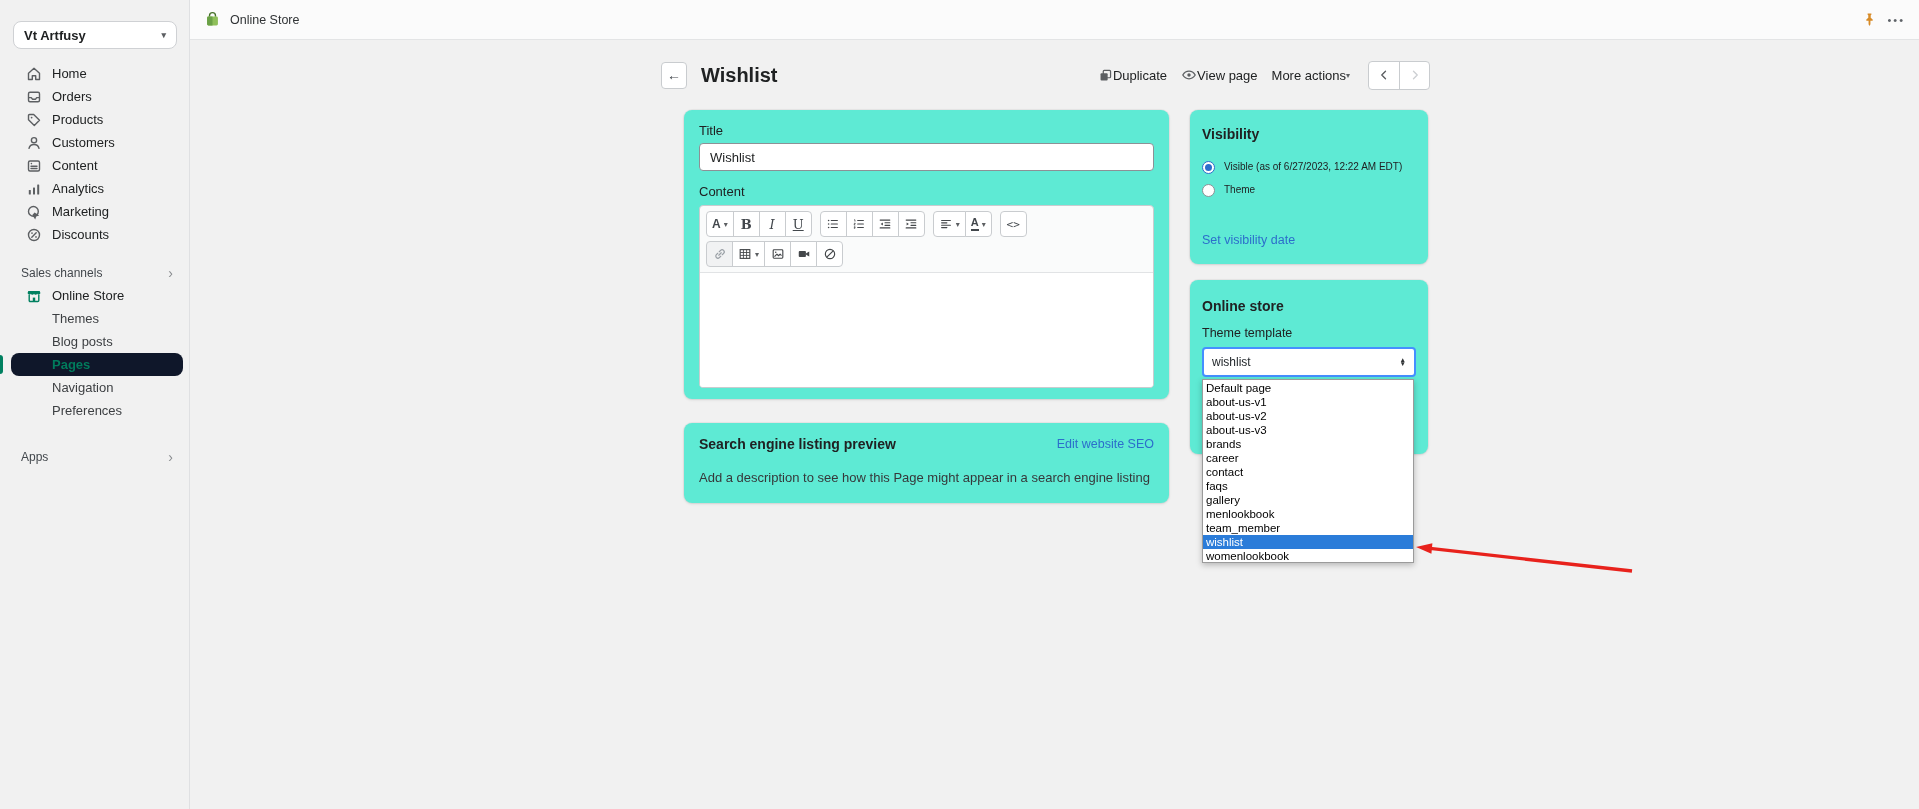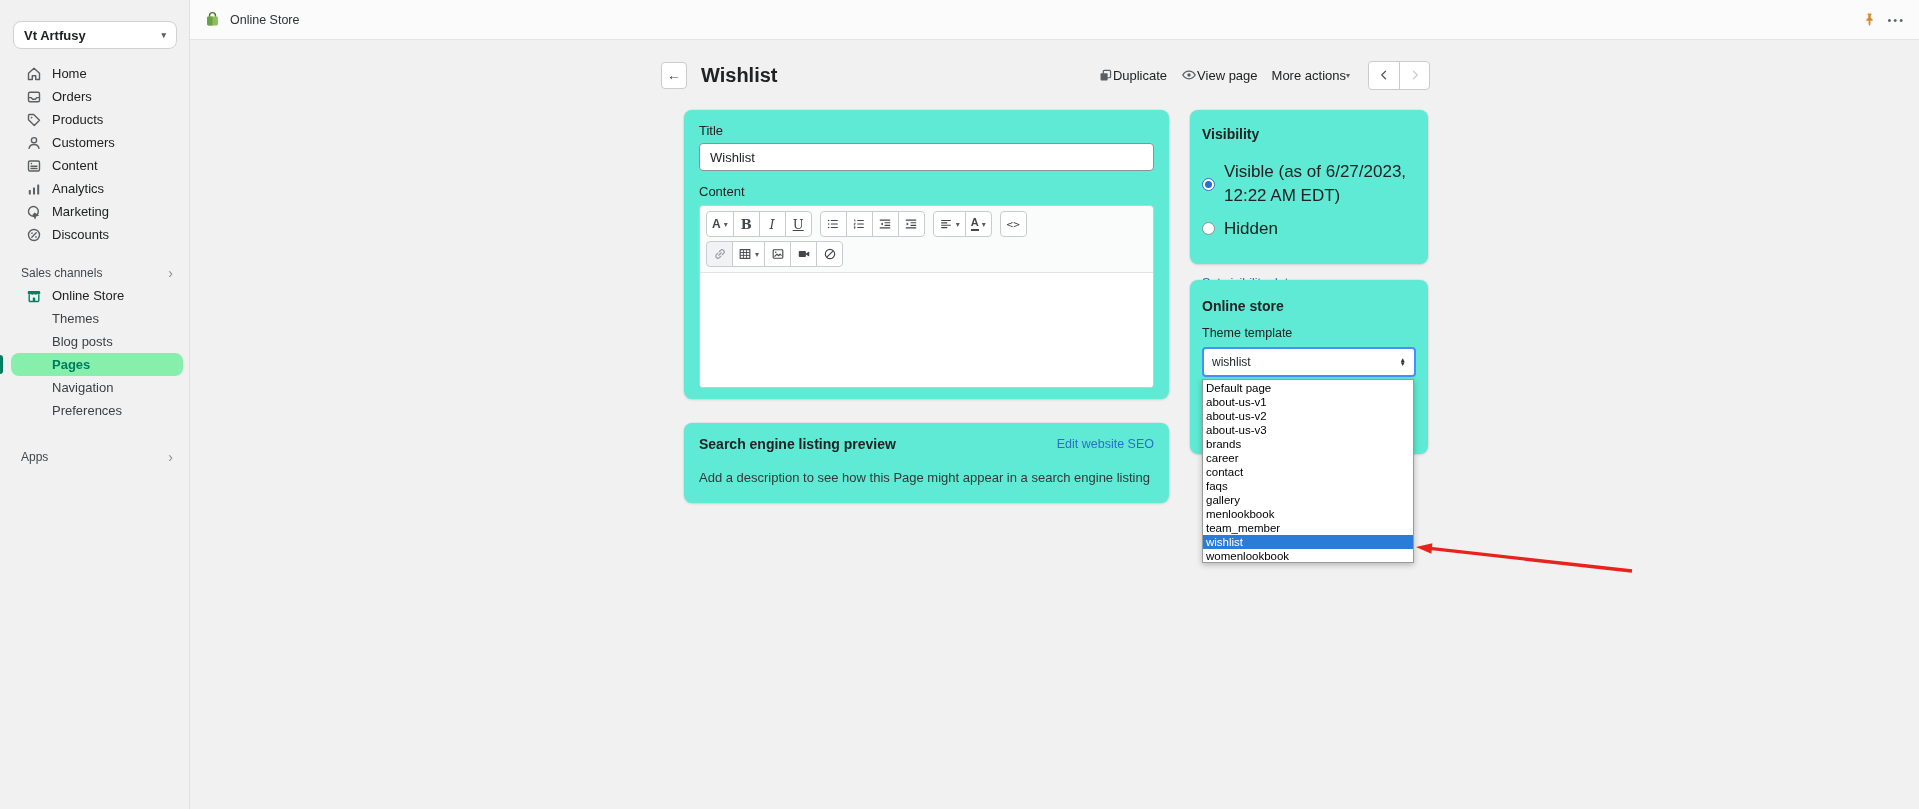--- a/index.html
+++ b/index.html
@@ -11,21 +11,21 @@
   .store-selector { position:absolute; left:13px; top:21px; width:164px; height:28px; background:#fff; border:1px solid #cfd1d4; border-radius:8px; display:flex; align-items:center; padding:0 10px; font-size:13px; font-weight:600; cursor:pointer; }
   .store-selector .caret { margin-left:auto; color:#5c5f62; font-size:9px; }
   .nav { position:absolute; top:62px; left:8px; right:0; }
   .nav-item { height:23px; display:flex; align-items:center; padding-left:18px; gap:10px; font-size:13px; font-weight:500; color:#202223; cursor:pointer; }
   .nav-item .ic { width:16px; height:16px; display:flex; align-items:center; justify-content:center; }
   .section-row { display:flex; align-items:center; height:23px; padding:0 16px 0 13px; font-size:12px; color:#42474c; cursor:pointer; }
   .section-row .chev { margin-left:auto; color:#8a8d90; font-size:14px; line-height:1; }
   .mt15 { margin-top:15px; }
   .mt23 { margin-top:23px;gap:36px; }
   .sub-item { height:23px; display:flex; align-items:center; padding-left:44px; font-size:13px; color:#3c3f42; cursor:pointer; }
-  .sub-item.active { background:#86efac; border-radius:8px; margin-left:3px; margin-right:6px; padding-left:41px; color:#007b5c; font-weight:600; }
+  .sub-item.active { background:#0f172a; border-radius:8px; margin-left:3px; margin-right:6px; padding-left:41px; color:#007b5c; font-weight:600; }
   .green-bar { position:absolute; left:0; top:355px; width:3px; height:19px; background:#008060; border-radius:0 3px 3px 0; }
 
   
   .topbar { position:absolute; left:190px; right:0; top:0; height:40px; background:#fbfbfb; border-bottom:1px solid #e3e4e5; display:flex; align-items:center; padding:0 14px; gap:9px; z-index:1; }
   .channel-label { font-size:12.5px; font-weight:500; color:#303335; }
   .topbar-right { margin-left:auto; display:flex; align-items:center; gap:10px; }
   .dots { color:#5f6368; font-size:11px; letter-spacing:2px; cursor:pointer; }
 
   
   .content { position:absolute; left:190px; top:41px; right:0; bottom:0; }
@@ -64,21 +64,21 @@
   .code-btn { margin-left:auto; font-family:"DejaVu Sans Mono",monospace; font-size:11px; }
   .editor-body { background:#fff; height:122px; cursor:text; }
 
   #card-seo { left:494px; top:382px; width:485px; height:80px; padding:13px 15px; }
   .seo-head-row { display:flex; align-items:center; }
   .text-link { color:#2c6ecb; font-size:12.5px; cursor:pointer; text-decoration:none; }
   .seo-desc { margin-top:18px; font-size:13px; color:#36383a; }
 
   #card-visibility { left:1000px; top:69px; width:238px; height:154px; padding:12px; }
   #card-visibility h2 { margin-top:4px; margin-bottom:18px; }
-  .radio-row { display:flex; gap:9px; font-size:17px; margin-bottom:9px; align-items:center; line-height:1.4; cursor:pointer; }
+  .radio-row { display:flex; gap:9px; font-size:10px; margin-bottom:9px; align-items:flex-start; line-height:1.4; cursor:pointer; }
   .radio { width:13px; height:13px; border-radius:50%; border:1.5px solid #2c6ecb; position:relative; flex:none; margin-top:1px; background:#fff; }
   .radio.checked::after { content:""; position:absolute; inset:2px; background:#2c6ecb; border-radius:50%; }
   .radio.un { border-color:#8c9196; }
   .radio-label { width:188px; }
   .vis-link { display:inline-block; margin-top:27px;text-align:right; }
 
   #card-onlinestore { left:1000px; top:239px; width:238px; height:174px; padding:12px; }
   #card-onlinestore h2 { margin-top:6px; }
   .tpl-label { margin-top:12px; font-size:12.5px; color:#202223; height:15px; }
   .select-box { margin-top:6px; height:30px; border:2px solid #458fff; border-radius:4px; background:#fff; display:flex; align-items:center; padding:0 8px; font-size:12px; color:#24292d; cursor:pointer; }
@@ -415,21 +415,21 @@
   </section>
 
   <section class="card" id="card-visibility">
     <h2>Visibility</h2>
     <div class="radio-row">
       <span class="radio checked"></span>
       <span class="radio-label">Visible (as of 6/27/2023, 12:22 AM EDT)</span>
     </div>
     <div class="radio-row">
       <span class="radio un"></span>
-      <span class="radio-label">Hidden</span>
+      <span class="radio-label">Theme</span>
     </div>
     <a class="text-link vis-link">Set visibility date</a>
   </section>
 
   <section class="card" id="card-onlinestore">
     <h2>Online store</h2>
     <div class="tpl-label">Theme template</div>
     <div class="select-box">
       <span>wishlist</span>
       <span class="updown">

